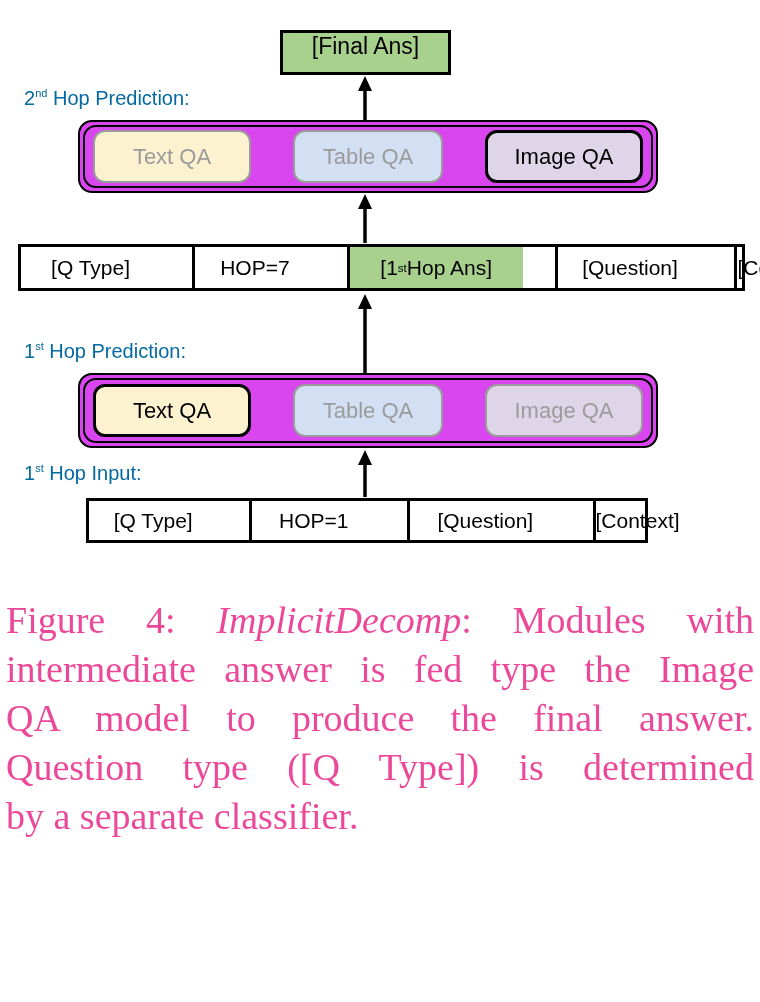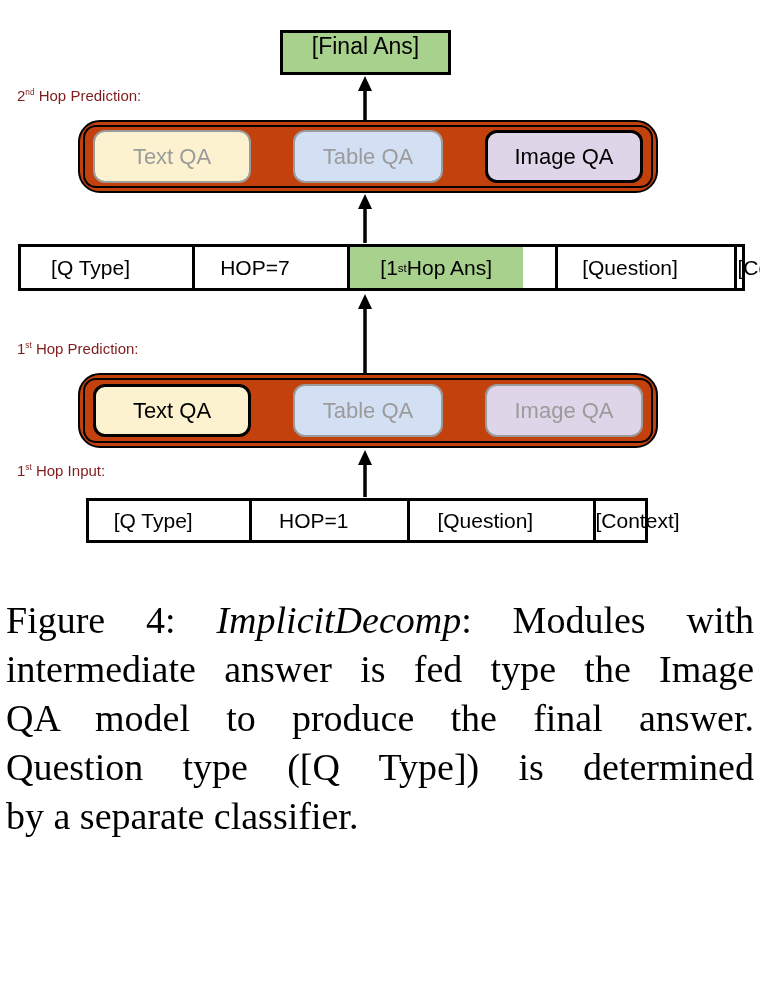--- a/index.html
+++ b/index.html
@@ -15,29 +15,29 @@
   .arrows{position:absolute;left:0;top:0;width:760px;height:560px;pointer-events:none;}
 
   .ansbox{
     position:absolute;left:280px;top:30px;width:171px;height:45px;
     background:#a9d18e;border:3px solid #000;box-sizing:border-box;
     display:flex;align-items:flex-start;justify-content:center;
     font-size:23px;color:#000;
   }
 
   .hoplabel{
-    position:absolute;left:17px;
-    font-size:15px;color:#7f1d1d;white-space:nowrap;
+    position:absolute;left:24px;
+    font-size:20px;color:#0369a1;white-space:nowrap;
   }
   .hoplabel sup{font-size:0.55em;vertical-align:super;line-height:0;}
 
   .modcontainer{
     position:absolute;left:78px;width:580px;box-sizing:border-box;
-    border:2.5px solid #000;border-radius:22px;padding:3px;
-    background:#c2410c;
+    border:2.5px solid #000;border-radius:14px;padding:3px;
+    background:#d946ef;
   }
   .modinner{
     width:100%;height:100%;box-sizing:border-box;
     border:2.5px solid #000;border-radius:13px;
     display:flex;align-items:center;justify-content:space-between;
     padding:0 8px;
   }
   .module{
     box-sizing:border-box;height:53px;border-radius:12px;
     display:flex;align-items:center;justify-content:center;
@@ -67,21 +67,21 @@
   .cell sup{font-size:0.55em;vertical-align:super;line-height:0;}
   .cell.highlight{background:#a9d18e;}
 
   .row2{left:18px;top:244px;width:727px;height:47px;}
   .row1{left:86px;top:498px;width:562px;height:45px;}
 
   
   .caption{
     position:absolute;left:6px;top:596px;width:748px;
     font-family:"Liberation Serif",serif;
-    font-size:38px;line-height:49px;color:#000000;
+    font-size:38px;line-height:49px;color:#ec4899;
   }
   .cap-line{white-space:normal;}
   .cap-line.just{text-align:justify;text-align-last:justify;}
   .caption em{font-style:italic;}
 </style>
 </head>
 <body>
 
 <div class="page">
   <div class="diagram">

